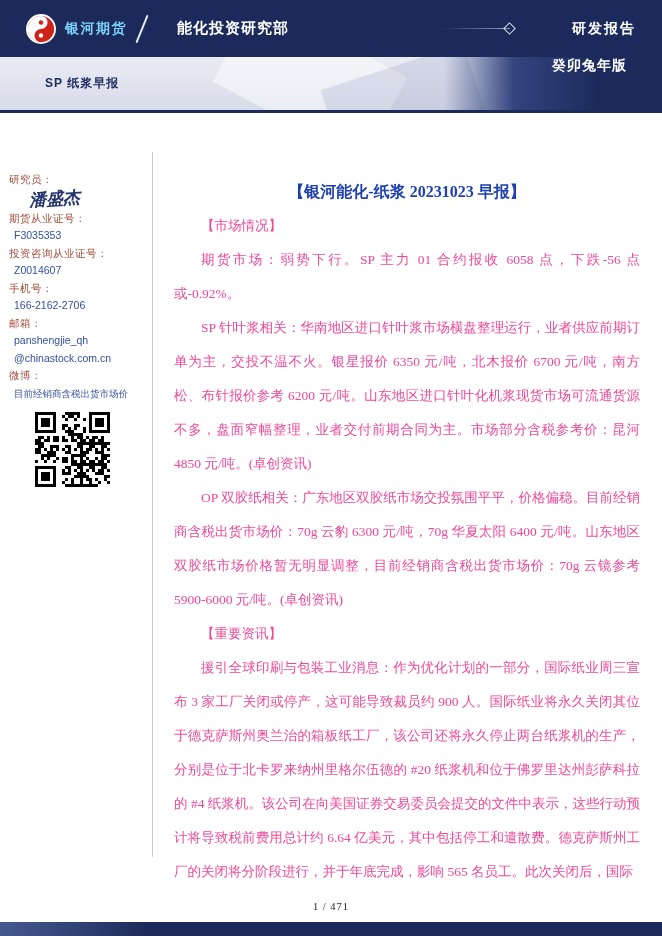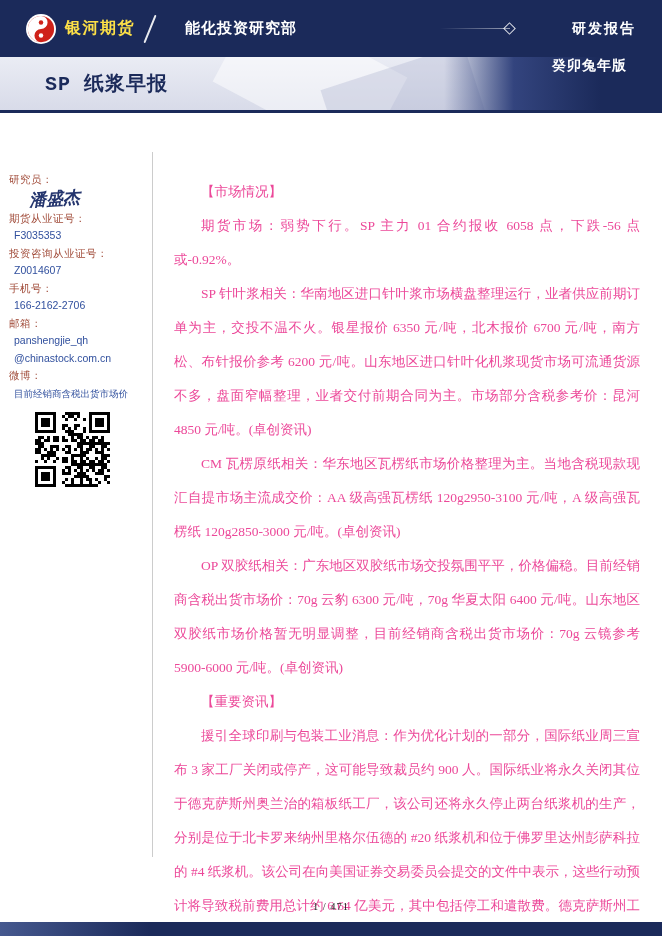--- a/index.html
+++ b/index.html
@@ -7,21 +7,21 @@
     width:662px; height:936px; position:relative; overflow:hidden;
     background:#ffffff; font-family:"Liberation Sans", sans-serif;
   }
 
   
   .topbar {
     height:57px; background:#1b2a5a; display:flex; align-items:center;
     padding:0 26px; position:relative;
   }
   .logo { width:30px; height:30px; margin-right:9px; flex:0 0 auto; }
-  .brand { color:#fde047; font-size:16px; font-weight:bold; letter-spacing:1.5px;text-align:right; }
+  .brand { color:#7dd3fc; font-size:14px; font-weight:bold; letter-spacing:1.5px;text-align:right; }
   .brand-sep {
     width:2px; height:30px; background:rgba(255,255,255,.9);
     transform:rotate(22deg); margin:0 14px; border-radius:1px;
   }
   .dept { color:#fff; font-size:15px; font-weight:bold; letter-spacing:1px;padding-left:20px; }
   .diamond-line { margin-left:auto; display:flex; align-items:center; }
   .diamond-line .line {
     width:70px; height:1px;
     background:linear-gradient(to right, rgba(255,255,255,0), rgba(255,255,255,.55));
   }
@@ -36,22 +36,22 @@
     height:56px; position:relative; overflow:hidden;
     background:linear-gradient(180deg,#eaecf4,#d8dbe9);
     border-bottom:3px solid #1b2a5a;
     display:flex; align-items:center;
   }
   .fold1 { position:absolute; left:225px; top:-25px; width:170px; height:95px;
            background:rgba(255,255,255,.5); transform:rotate(28deg); }
   .fold2 { position:absolute; left:330px; top:8px; width:150px; height:85px;
            background:rgba(171,179,206,.35); transform:rotate(-18deg); }
   .subbar-title {
-    margin-left:45px; color:#1b2a5a; font-size:20px; font-weight:bold;
-    letter-spacing:1px; z-index:2;font-family:Liberation Mono, monospace;
+    margin-left:45px; color:#1b2a5a; font-size:12px; font-weight:bold;
+    letter-spacing:1px; z-index:2;
   }
   .edition-panel {
     position:absolute; right:0; top:0; height:100%; width:218px;
     background:linear-gradient(to right, rgba(43,60,116,0), #33447e 32%, #1b2a5a 72%);
     display:flex; align-items:flex-start; z-index:3;
   }
   .edition-panel span {
     margin-left:108px; color:#fff; font-size:14px; font-weight:bold; letter-spacing:1px;
   }
 
@@ -373,24 +373,24 @@
           <rect x="60" y="6" width="9" height="9" fill="#000"></rect>
           <rect x="0" y="54" width="21" height="21" fill="#000"></rect>
           <rect x="3" y="57" width="15" height="15" fill="#fff"></rect>
           <rect x="6" y="60" width="9" height="9" fill="#000"></rect>
         </svg></div>
   </aside>
 
   <div class="divider"></div>
 
   <article class="content">
+    <h1 class="doc-title">【银河能化-纸浆 20231023 早报】</h1>
     <p>【市场情况】</p>
     <p>期货市场：弱势下行。SP 主力 01 合约报收 6058 点，下跌-56 点或-0.92%。</p>
     <p>SP 针叶浆相关：华南地区进口针叶浆市场横盘整理运行，业者供应前期订单为主，交投不温不火。银星报价 6350 元/吨，北木报价 6700 元/吨，南方松、布针报价参考 6200 元/吨。山东地区进口针叶化机浆现货市场可流通货源不多，盘面窄幅整理，业者交付前期合同为主。市场部分含税参考价：昆河 4850 元/吨。(卓创资讯)</p>
-    <p>CM 瓦楞原纸相关：华东地区瓦楞纸市场价格整理为主。当地含税现款现汇自提市场主流成交价：AA 级高强瓦楞纸 120g2950-3100 元/吨，A 级高强瓦楞纸 120g2850-3000 元/吨。(卓创资讯)</p>
     <p>OP 双胶纸相关：广东地区双胶纸市场交投氛围平平，价格偏稳。目前经销商含税出货市场价：70g 云豹 6300 元/吨，70g 华夏太阳 6400 元/吨。山东地区双胶纸市场价格暂无明显调整，目前经销商含税出货市场价：70g 云镜参考 5900-6000 元/吨。(卓创资讯)</p>
     <p>【重要资讯】</p>
     <p>援引全球印刷与包装工业消息：作为优化计划的一部分，国际纸业周三宣布 3 家工厂关闭或停产，这可能导致裁员约 900 人。国际纸业将永久关闭其位于德克萨斯州奥兰治的箱板纸工厂，该公司还将永久停止两台纸浆机的生产，分别是位于北卡罗来纳州里格尔伍德的 #20 纸浆机和位于佛罗里达州彭萨科拉的 #4 纸浆机。该公司在向美国证券交易委员会提交的文件中表示，这些行动预计将导致税前费用总计约 6.64 亿美元，其中包括停工和遣散费。德克萨斯州工厂的关闭将分阶段进行，并于年底完成，影响 565 名员工。此次关闭后，国际</p>
   </article>
 
 </div>
 
 <div class="page-footer">1 / 471</div>
 <div class="bottombar"></div>
 

